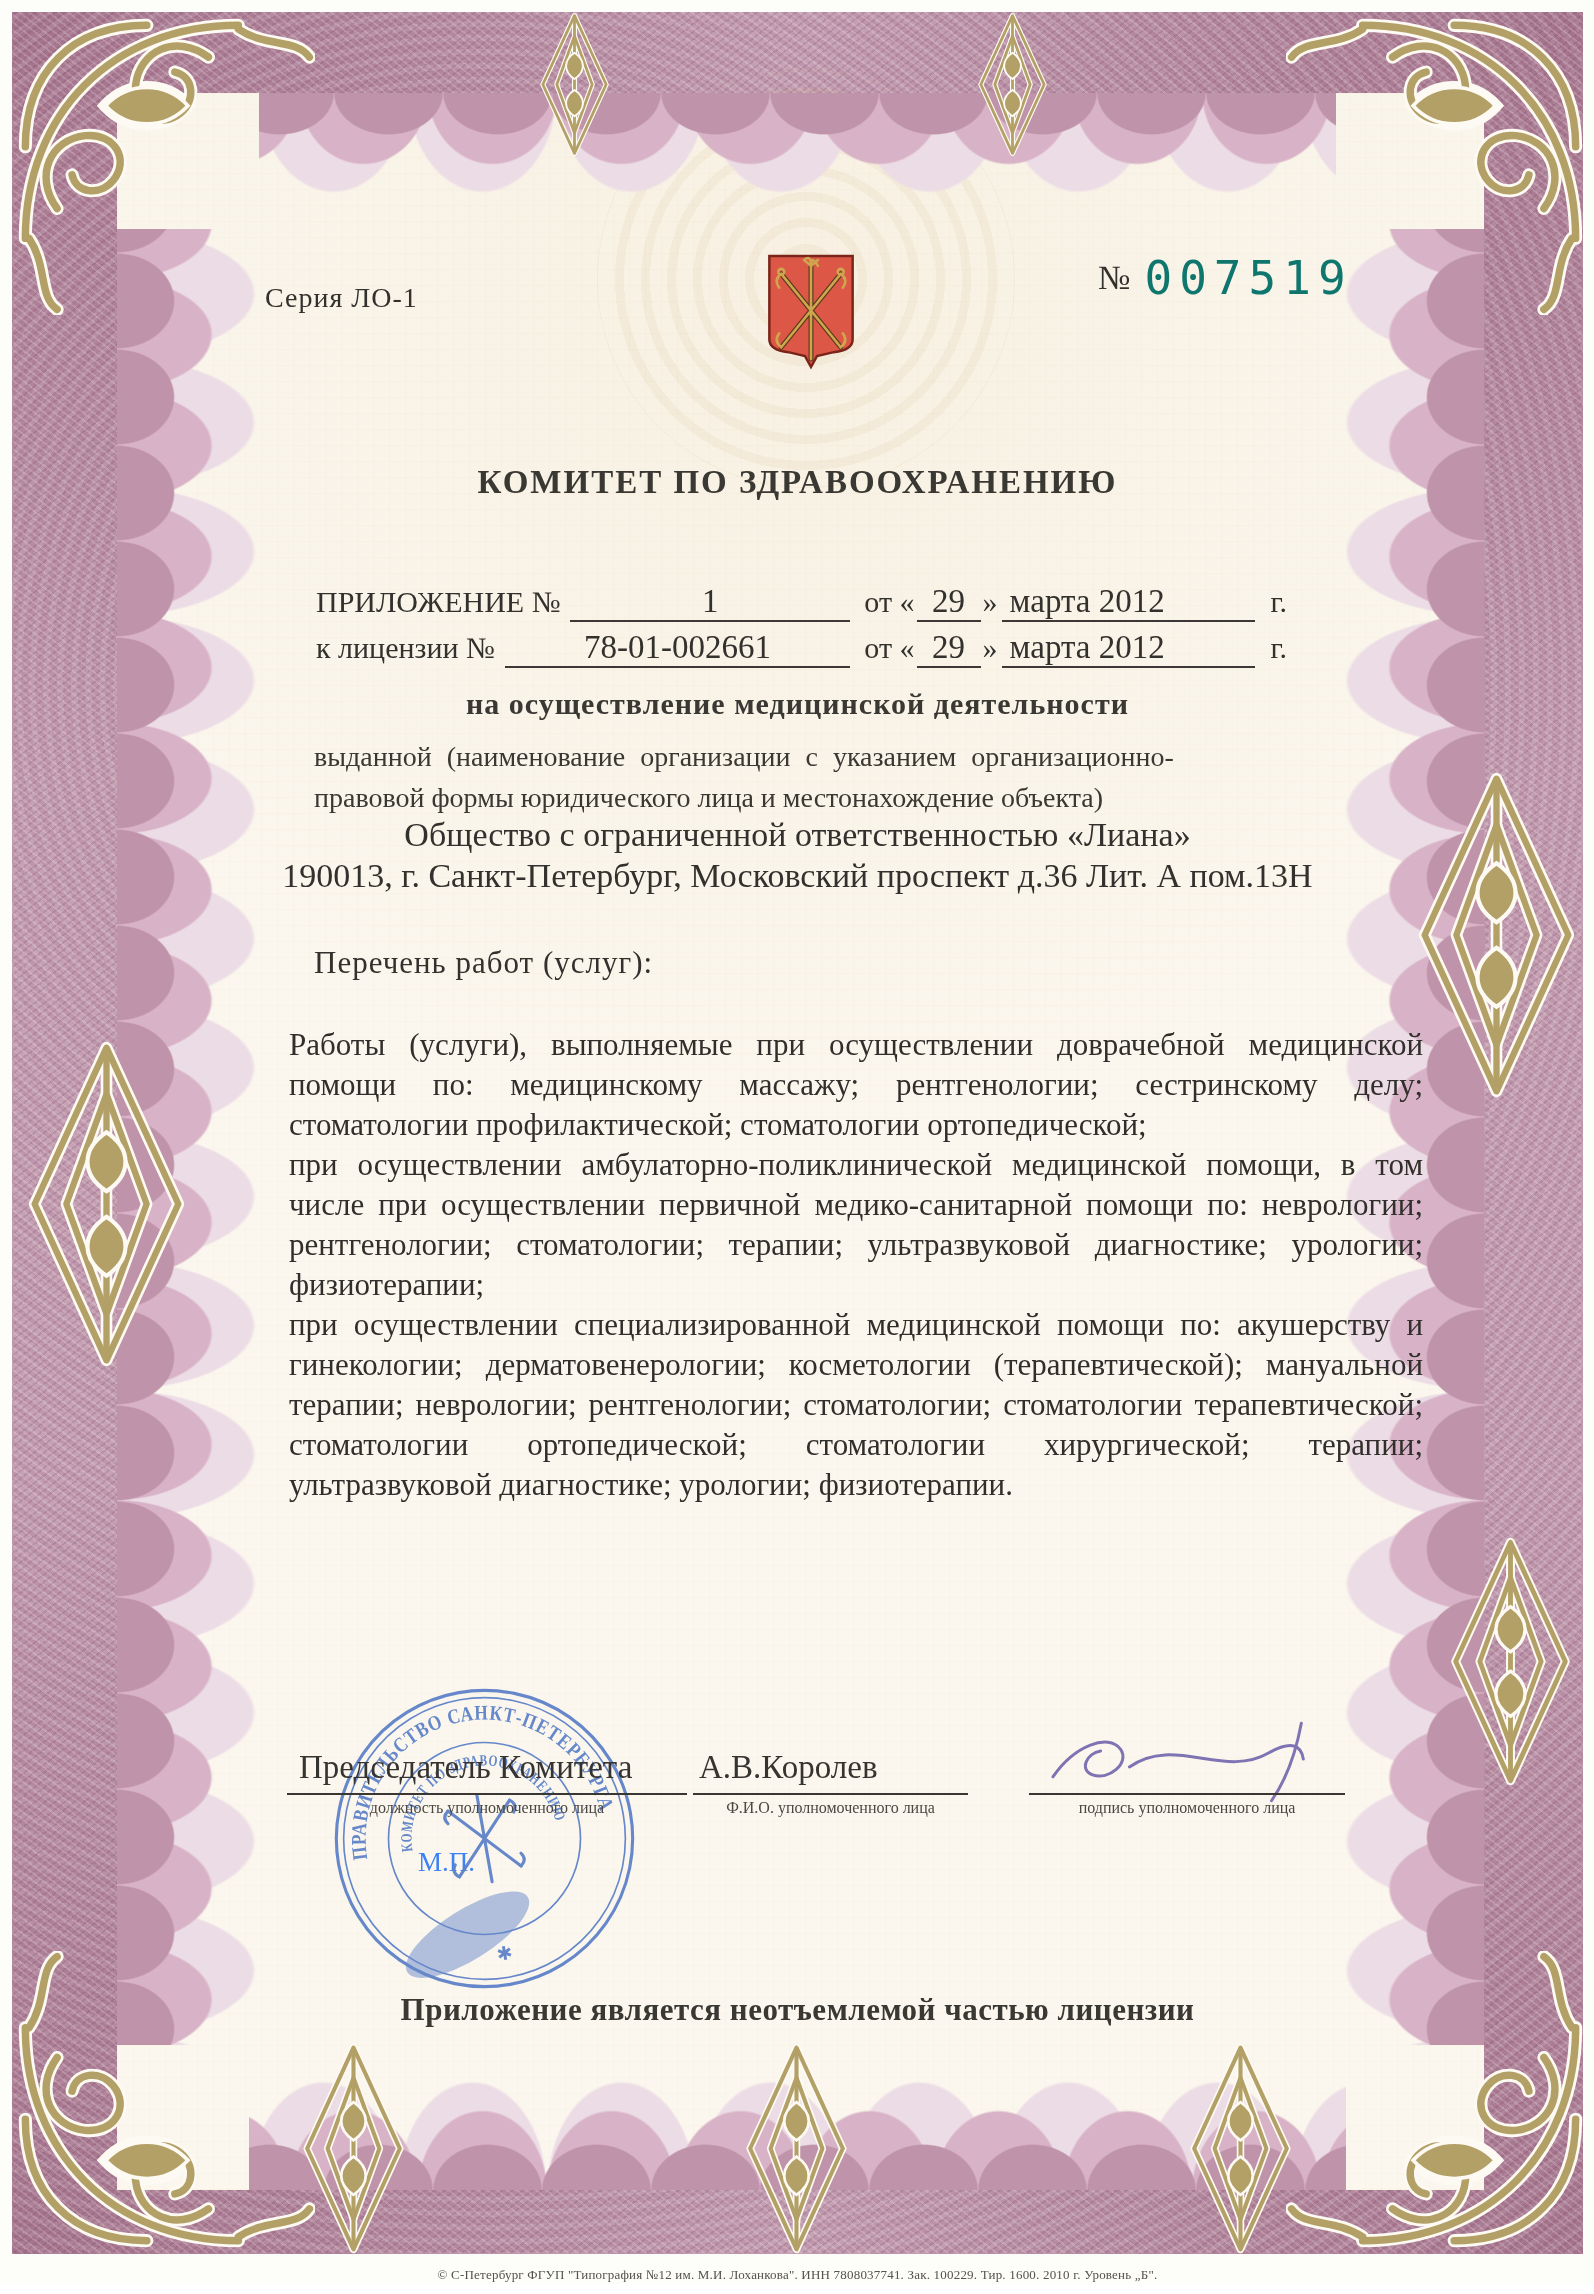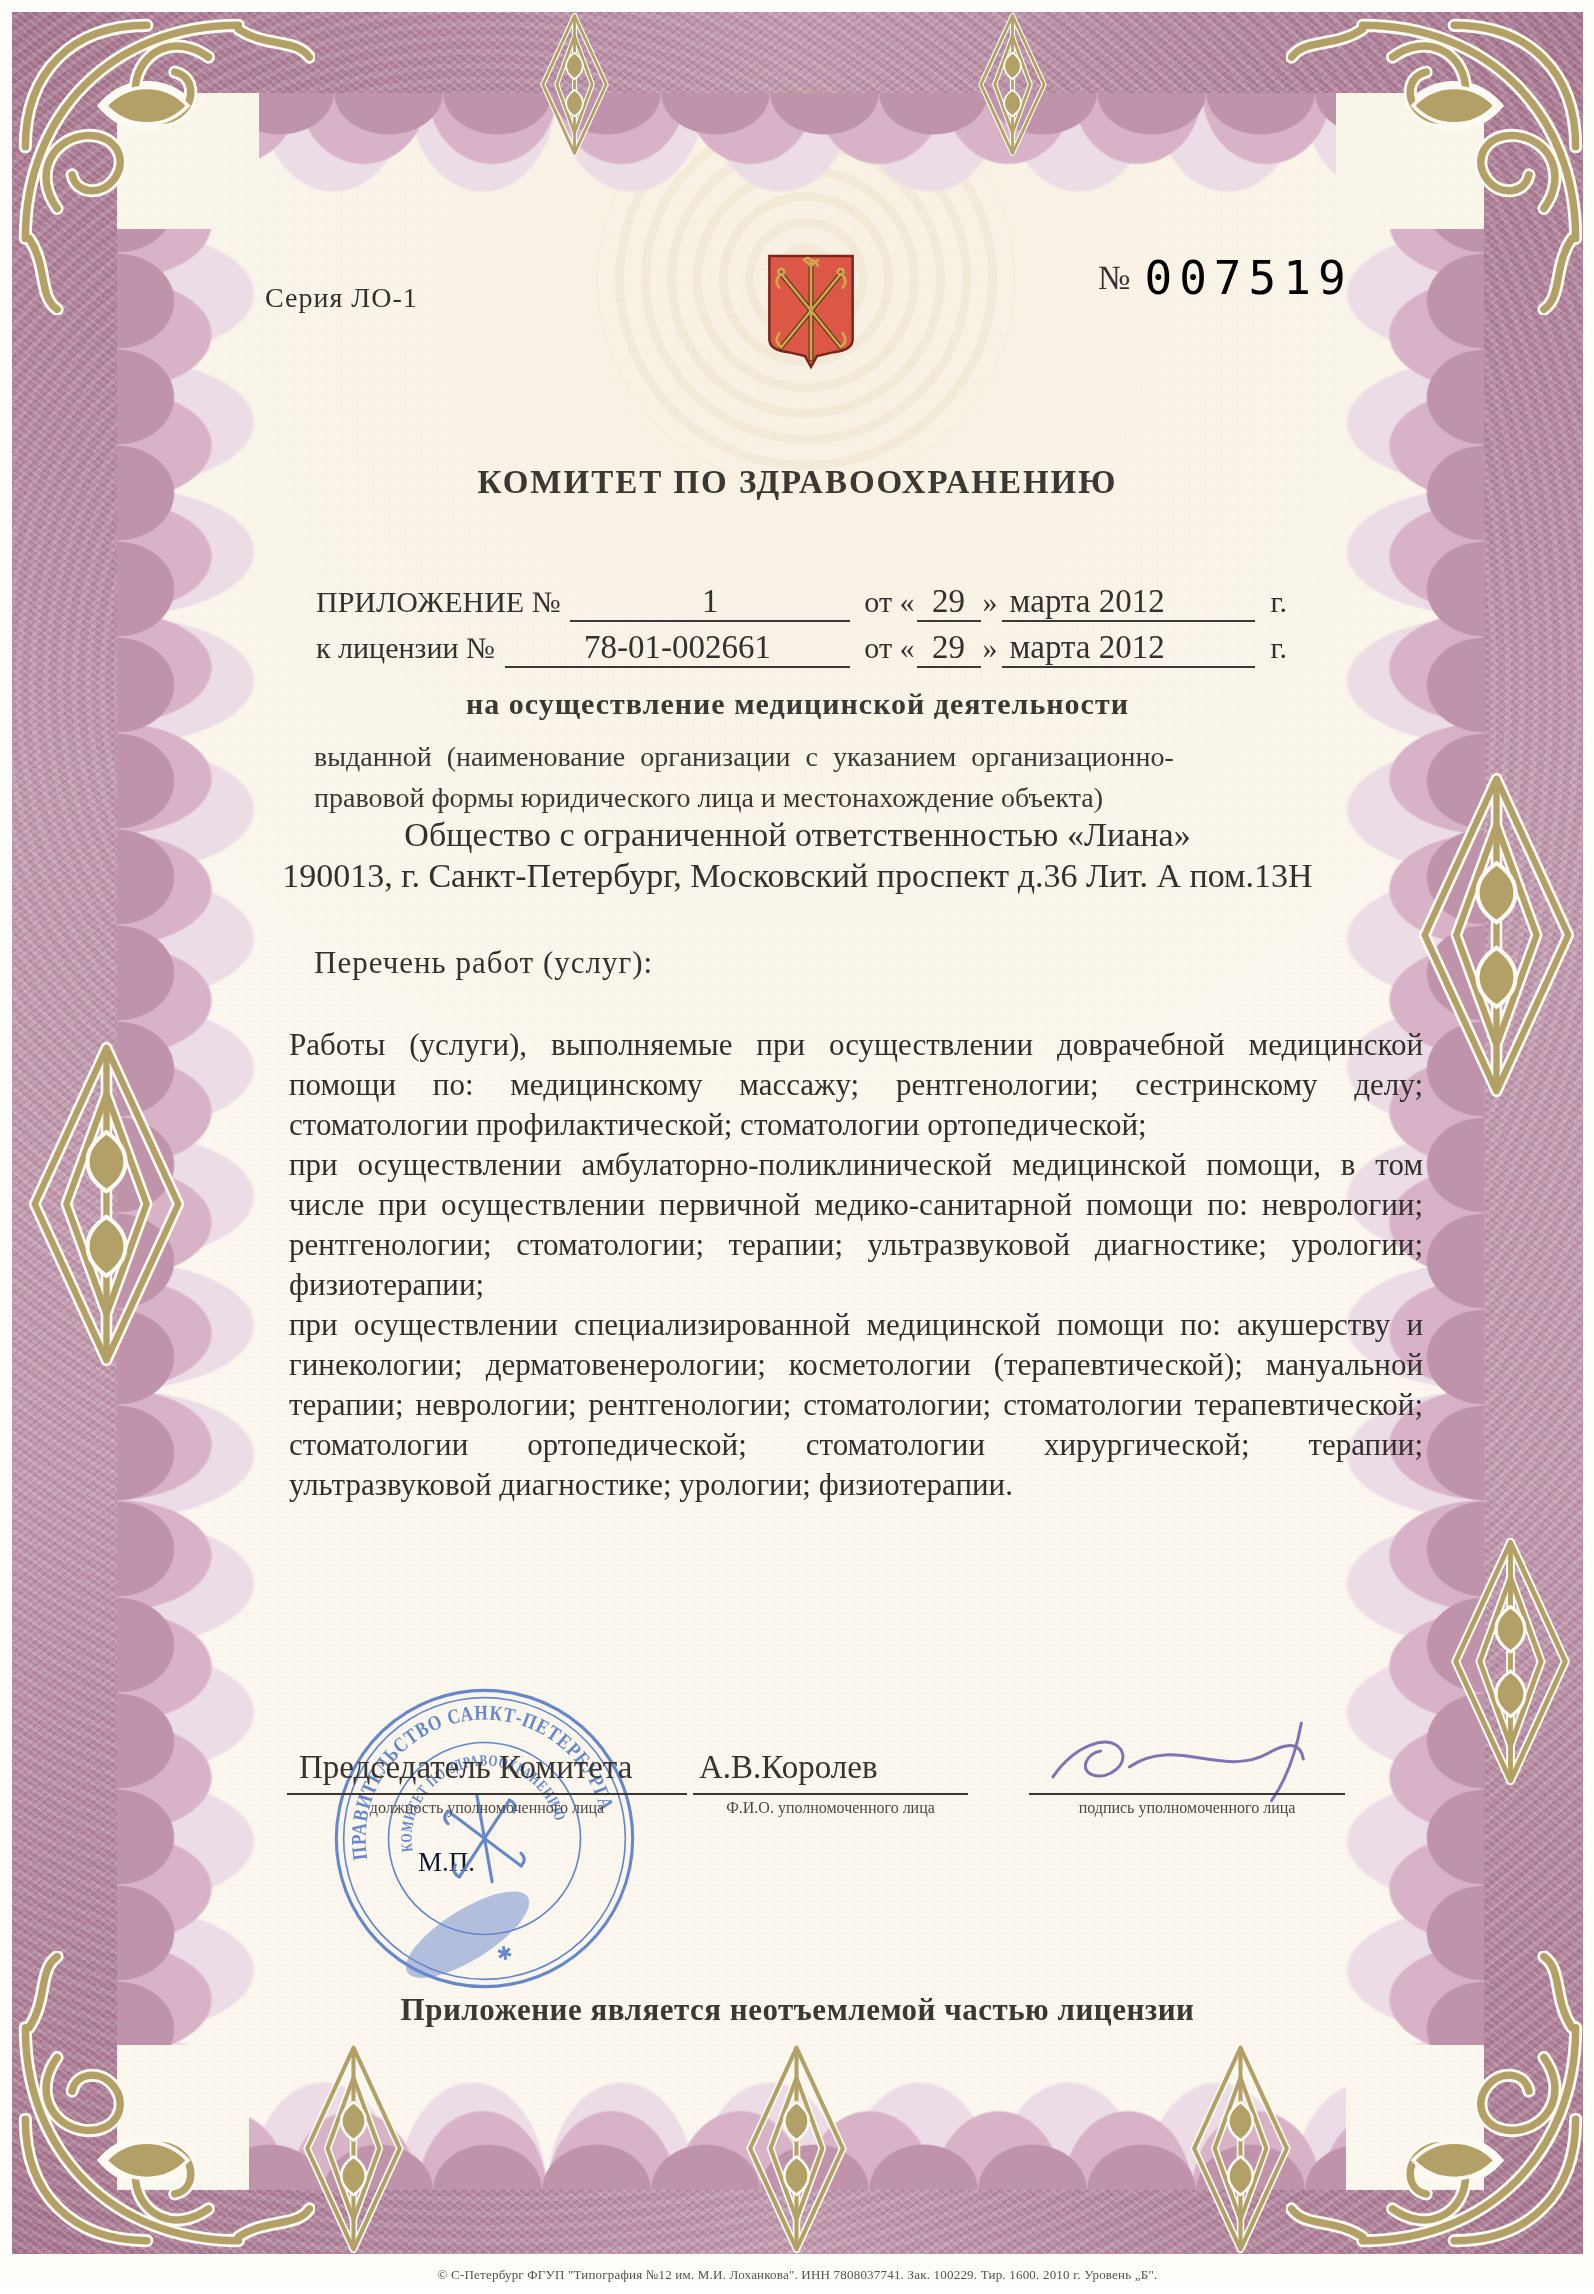--- a/index.html
+++ b/index.html
@@ -57,39 +57,39 @@
   .orn.tl { left:16px;  top:16px; }
   .orn.tr { right:10px; top:16px;  transform:scaleX(-1); }
   .orn.bl { left:16px;  bottom:34px; transform:scaleY(-1); }
   .orn.br { right:10px; bottom:34px; transform:scale(-1,-1); }
   
   .abs { position:absolute; }
   .ctr { left:0; right:0; text-align:center; }
   .series { left:265px; top:282px; font-size:28px; letter-spacing:1px; }
   .docnum { left:1098px; top:251px; display:flex; align-items:flex-start; }
   .docnum .sign { font-size:34px; margin-top:8px; }
-  .docnum .num  { font-family:"DejaVu Sans Mono", monospace; font-size:46px; letter-spacing:7px; margin-left:14px; color:#000000; }
+  .docnum .num  { font-family:"DejaVu Sans Mono", monospace; font-size:46px; letter-spacing:7px; margin-left:14px; color:#0f766e; }
   .title { font-weight:bold; font-size:33px; letter-spacing:2px; color:#3a3833; }
   .formrow { left:316px; right:308px; display:flex; align-items:baseline; font-size:30px; white-space:nowrap; }
   .slot { border-bottom:2px solid #3b3835; text-align:center; font-size:33px; }
   .grow { flex:1 1 auto; margin:0 14px 0 10px; }
   .w64 { width:64px; margin:0 2px; }
   .w246 { width:245px; margin:12px 4px; text-align:left; padding-left:8px; }
   .yr { margin-left:12px; }
   .activity { top:687px; font-weight:bold; font-size:30px; letter-spacing:1px; color:#3a3833; }
   .note { left:314px; width:995px; font-size:28px; color:#3a3833; }
   .org { top:816px; font-size:34px; }
   .addr { top:857px; font-size:34px; }
   .works-caption { left:314px; top:945px; font-size:31px; letter-spacing:1px; }
   .body-text { left:289px; top:1025px; width:1134px; font-size:31px; line-height:40px; text-align:justify; color:#312f2b; }
   .body-text p { margin:0; }
   .sigline { position:absolute; border-top:2px solid #3a3733; height:0; }
   .sigval { font-size:33px; color:#363430;text-align:center; }
   .sigcap { position:absolute; font-size:16px; color:#4b4742; text-align:center; }
-  .mp { left:418px; top:1847px; font-size:27px; color:#0f172a; }
+  .mp { left:418px; top:1847px; font-size:27px; color:#3b82f6; }
   .stamp { left:328px; top:1682px; transform:rotate(-10deg); opacity:.93; }
   .handsign { left:1035px; top:1715px; }
   .footnote { top:1992px; font-weight:bold; font-size:31px; letter-spacing:0.5px; color:#3a3833; }
   .imprint { top:2267px; font-size:13px; color:#55514b; letter-spacing:0.2px; }
 </style>
 </head>
 <body>
 
 <svg width="0" height="0" style="position:absolute">
   <defs>

